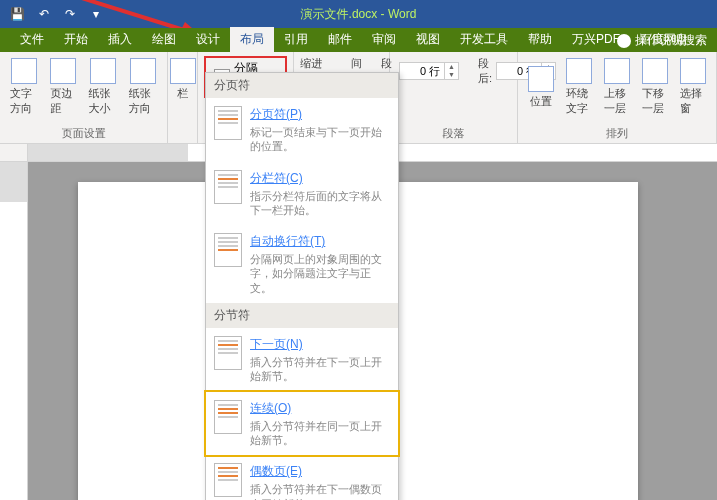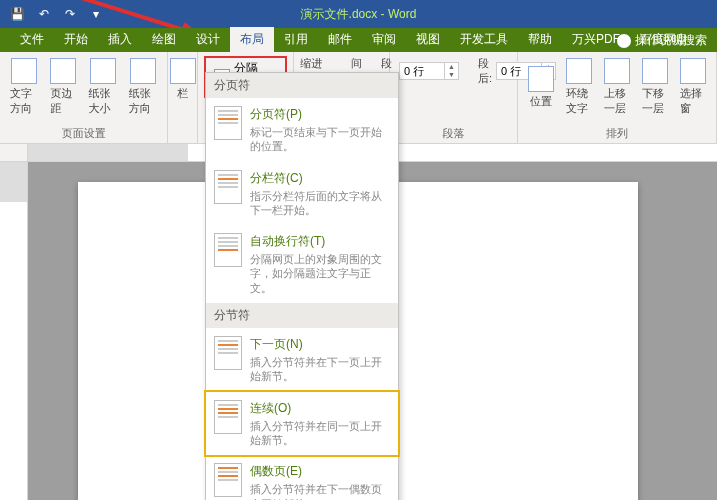--- a/index.html
+++ b/index.html
@@ -23,21 +23,21 @@
 .ricon { width: 26px; height: 26px; border: 1px solid #8faadc; background: #fff; display: flex; align-items: center; justify-content: center; }
 .rgrp-label { font-size: 11px; color: #666; text-align: center; }
 
 .breaks-btn { position: relative; display: flex; align-items: center; gap: 4px; font-size: 12px; padding: 2px 8px; border: 2px solid #e03030; }
 .breaks-btn .ricon { width: 16px; height: 16px; border: 1px solid #999; }
 .dd-caret { font-size: 8px; color: #666; }
 
 .indent-spacing { display: flex; flex-direction: row; gap: 2px; font-size: 11px; color: #444; }
 .indent-spacing .row { display: flex; align-items: center; gap: 4px; margin-left: 17px; }
 .spinner { display: flex; align-items: center; border: 1px solid #ccc; background: #fff; height: 18px; }
-.spinner input { border: none; width: 44px; font-size: 11px; padding: 0 4px; outline: none; }
+.spinner input { border: none; width: 44px; font-size: 11px; padding: 0 4px; outline: none; text-align: right; }
 .spinner .updn { display: flex; flex-direction: column; font-size: 7px; color: #666; border-left: 1px solid #ccc; }
 .spinner .updn span { padding: 0 3px; line-height: 8px; }
 
 .hrulerbar { height: 18px; background: #f3f2f1; border-bottom: 1px solid #d4d4d4; display: flex; }
 .rcorner { width: 28px; border-right: 1px solid #d4d4d4; }
 .hruler { flex: 1; background: #fff; position: relative; overflow: hidden; }
 .hruler .shade { position: absolute; left: 0; top: 0; bottom: 0; width: 160px; background: #ddd; }
 
 .docarea { position: absolute; left: 0; right: 0; top: 162px; bottom: 0; display: flex; }
 .vruler { width: 28px; background: #fff; border-right: 1px solid #d4d4d4; position: relative; }
@@ -48,21 +48,21 @@
 .arrow-red { position: absolute; left: 30px; top: -20px; width: 180px; height: 60px; pointer-events: none; }
 
 .dropdown { position: absolute; left: 205px; top: 72px; width: 194px; background: #fff; border: 1px solid #c3c3c3; box-shadow: 2px 2px 6px rgba(0,0,0,.2); font-size: 12px; color: #444; z-index: 10; }
 .dd-header { background: #eceae6; padding: 4px 8px; font-size: 12px; color: #555; }
 .dd-item { display: flex; gap: 8px; padding: 8px 8px; align-items: flex-start; }
 .dd-item.hl { border: 2px solid #eab308; margin: -2px; }
 .dd-icon { width: 28px; height: 34px; background: #fff; border: 1px solid #bbb; flex-shrink: 0; display: flex; flex-direction: column; padding: 3px; gap: 2px; }
 .dd-icon .ln { height: 2px; background: #ccc; }
 .dd-icon .ln.accent { background: #e8833a; }
 .dd-text { flex: 1; }
-.dd-title { font-size: 12px; color: #4d7c0f; margin-bottom: 2px; }
+.dd-title { font-size: 12px; color: #3b82f6; margin-bottom: 2px; text-decoration: underline; }
 .dd-desc { font-size: 11px; color: #888; line-height: 1.3; }
 </style>
 </head>
 <body>
 
 <div class="titlebar">
   <div class="qat">
     <div class="qat-btn">💾</div>
     <div class="qat-btn">↶</div>
     <div class="qat-btn">↷</div>

